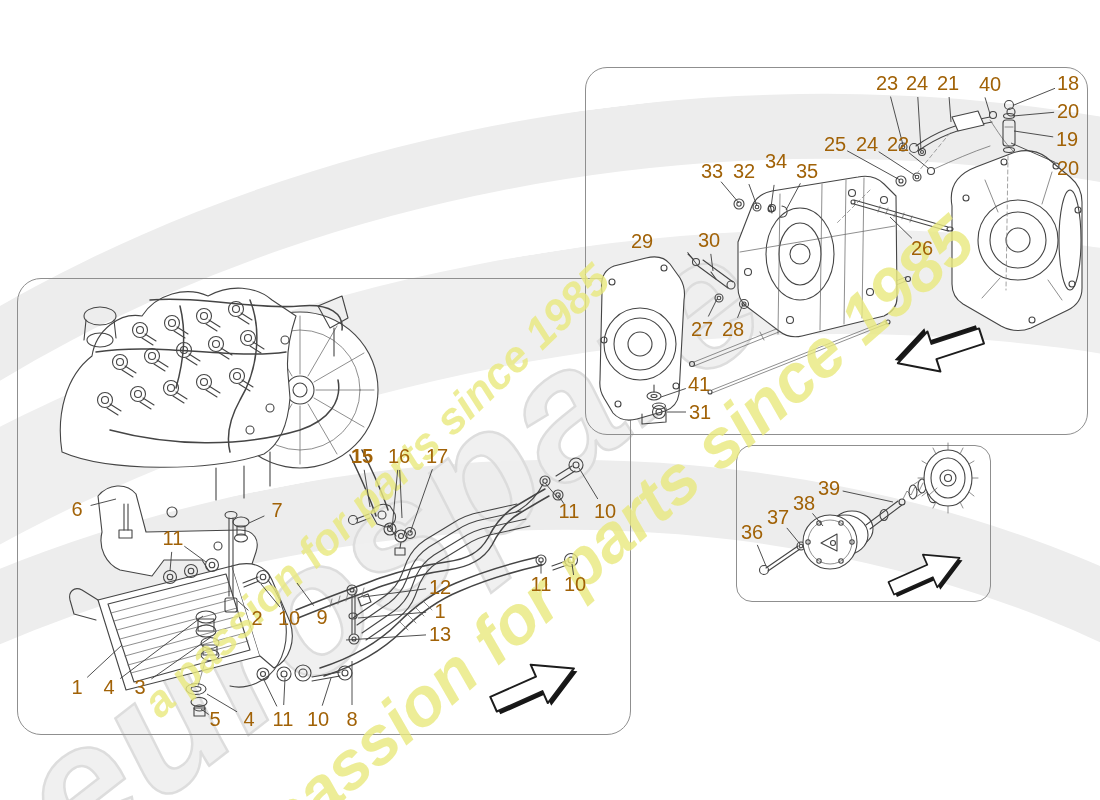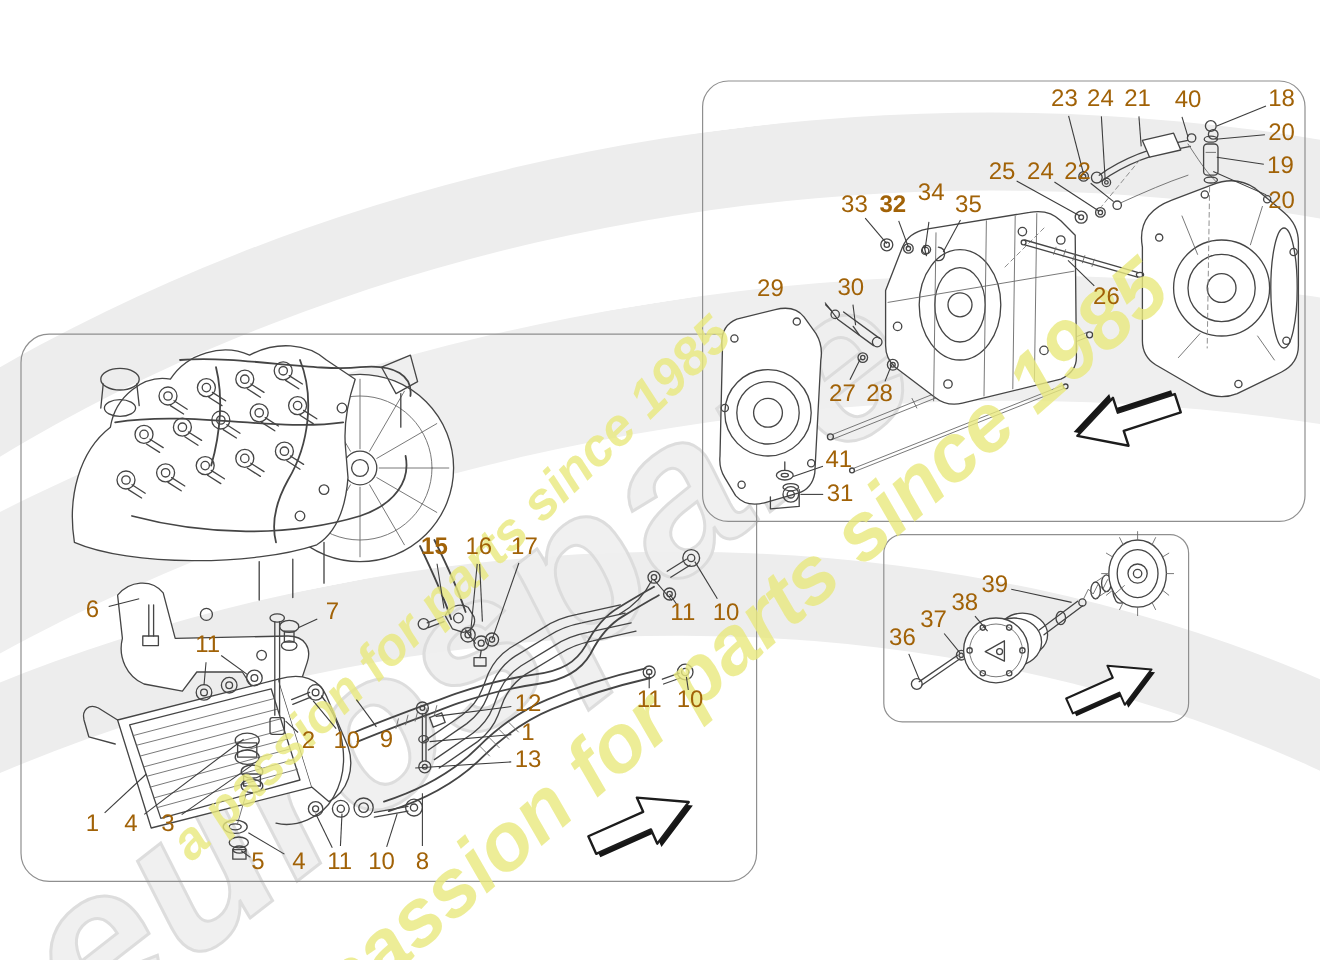--- a/index.html
+++ b/index.html
@@ -434,21 +434,21 @@
     <span class="callout" style="left: 948px; top: 83px;">21</span>
     <span class="callout" style="left: 990px; top: 84px;">40</span>
     <span class="callout" style="left: 1068px; top: 83px; text-align: center;">18</span>
     <span class="callout" style="left: 1068px; top: 111px;">20</span>
     <span class="callout" style="left: 1067px; top: 139px;">19</span>
     <span class="callout" style="left: 1068px; top: 168px;">20</span>
     <span class="callout" style="left: 835px; top: 144px;">25</span>
     <span class="callout" style="left: 867px; top: 144px;">24</span>
     <span class="callout" style="left: 898px; top: 144px;">22</span>
     <span class="callout" style="left: 712px; top: 171px;">33</span>
-    <span class="callout" style="left: 744px; top: 171px; font-weight: bold;">32</span>
+    <span class="callout" style="left: 744px; top: 171px;">32</span>
     <span class="callout" style="left: 776px; top: 161px;">34</span>
     <span class="callout" style="left: 807px; top: 171px;">35</span>
     <span class="callout" style="left: 642px; top: 241px;">29</span>
     <span class="callout" style="left: 709px; top: 240px;">30</span>
     <span class="callout" style="left: 922px; top: 248px;">26</span>
     <span class="callout" style="left: 702px; top: 329px;">27</span>
     <span class="callout" style="left: 733px; top: 329px;">28</span>
     <span class="callout" style="left: 699px; top: 384px;">41</span>
     <span class="callout" style="left: 700px; top: 412px;">31</span>
     <span class="callout" style="left: 752px; top: 532px;">36</span>

